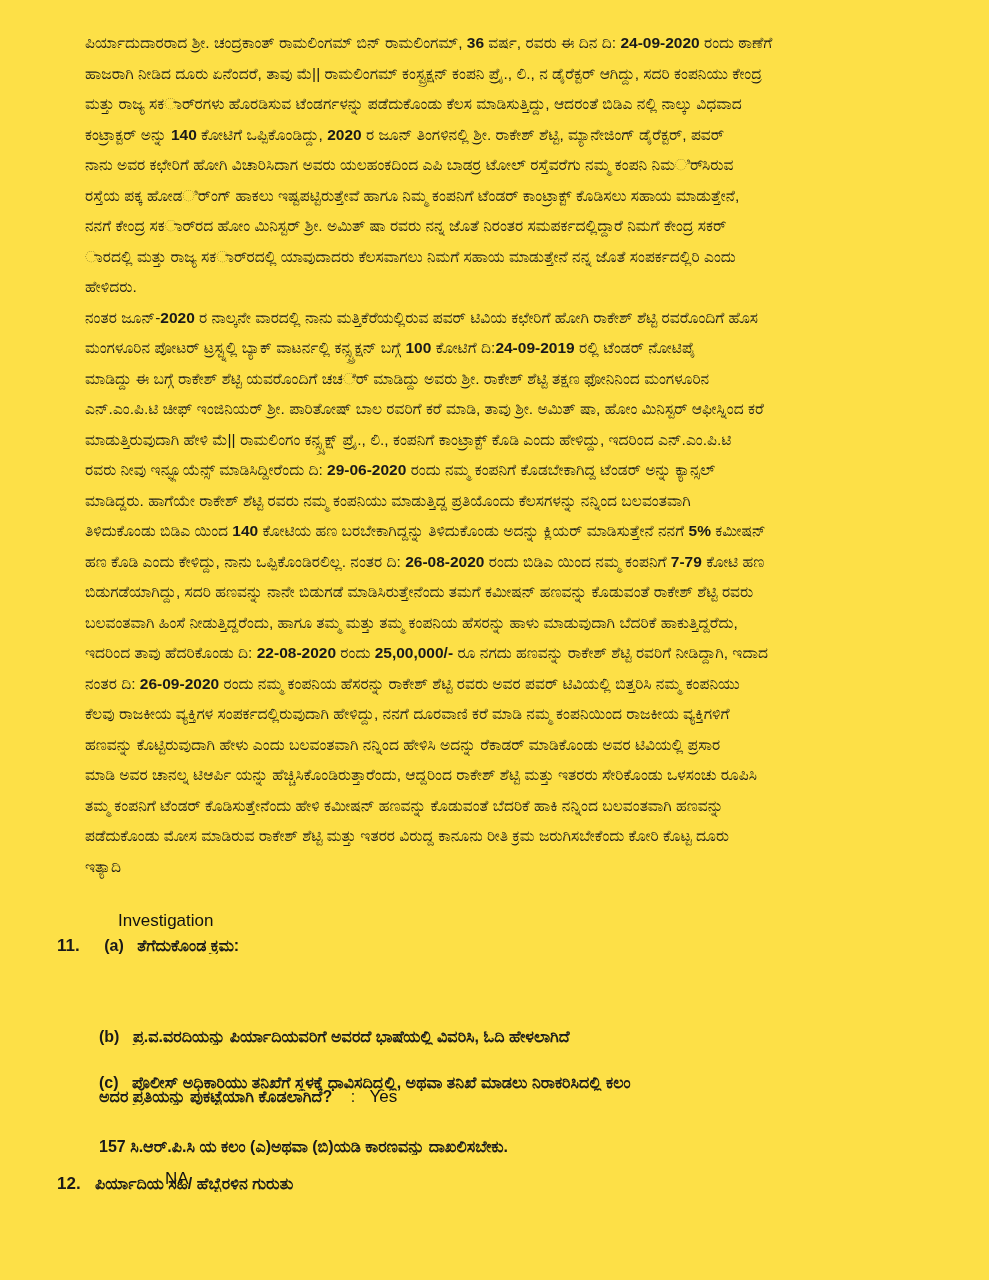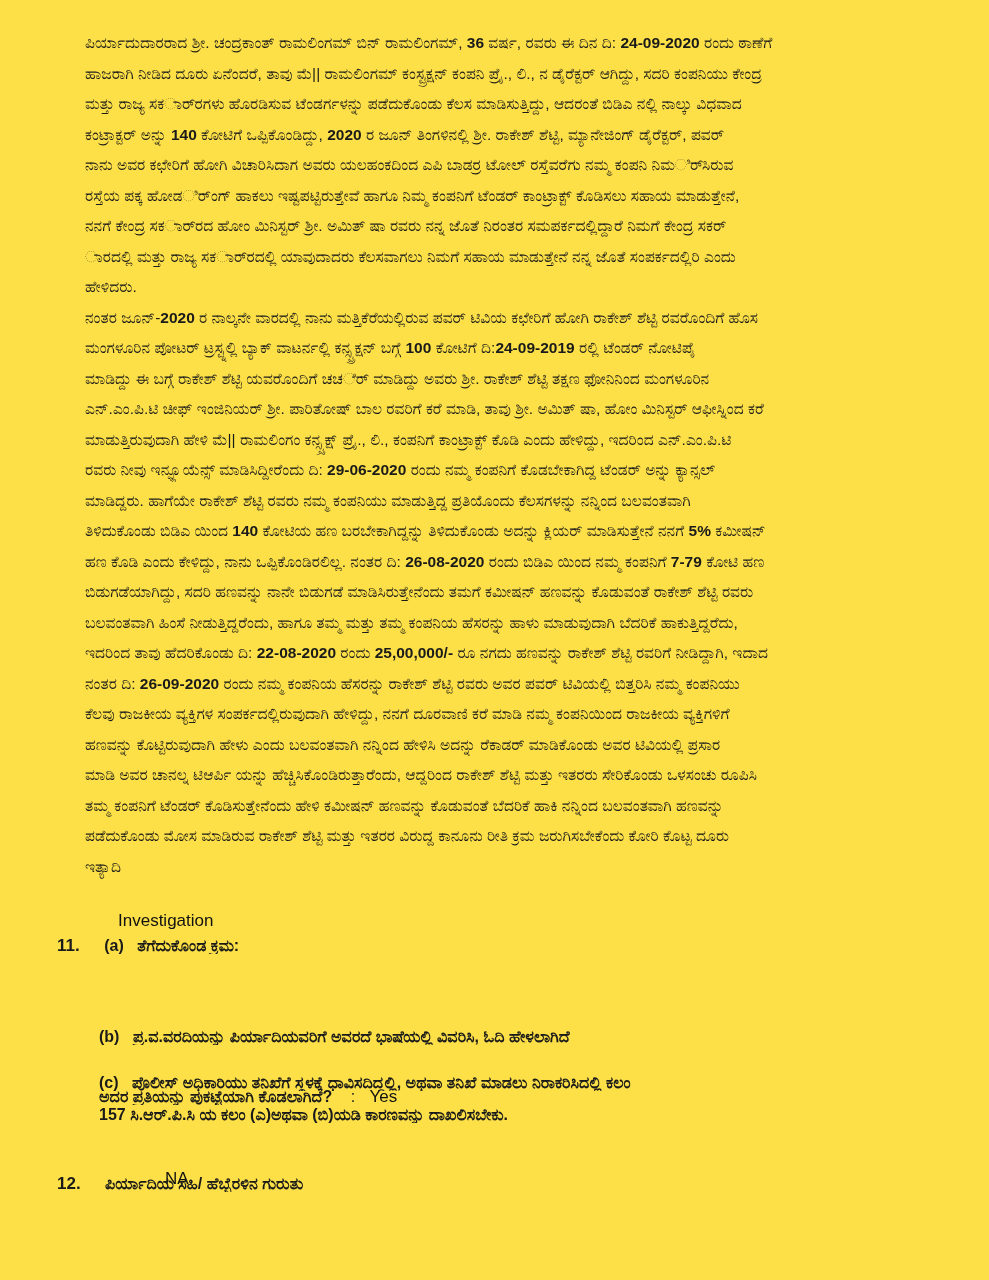--- a/index.html
+++ b/index.html
@@ -91,21 +91,21 @@
   <div class="row" style="left:99px; top:1081px;">
     <span class="kbold">ಅದರ ಪ್ರತಿಯನ್ನು ಪುಕಟ್ಟೆಯಾಗಿ ಕೊಡಲಾಗಿದೆ?</span>
     <span class="sep">:</span>
     <span class="latin">Yes</span>
   </div>
 
   <div class="row" style="left:99px; top:1067px;">
     <span class="sublbl">(c)</span>
     <span class="kbold">ಪೊಲೀಸ್ ಅಧಿಕಾರಿಯು ತನಿಖೆಗೆ ಸ್ಥಳಕ್ಕೆ ಧಾವಿಸದಿದ್ದಲ್ಲಿ, ಅಥವಾ ತನಿಖೆ ಮಾಡಲು ನಿರಾಕರಿಸಿದಲ್ಲಿ ಕಲಂ</span>
   </div>
-  <div class="row kbold" style="left:99px; top:1099px;">157 ಸಿ.ಆರ್.ಪಿ.ಸಿ ಯ ಕಲಂ (ಎ)ಅಥವಾ (ಬಿ)ಯಡಿ ಕಾರಣವನ್ನು ದಾಖಲಿಸಬೇಕು.</div>
+  <div class="row kbold" style="left:99px; top:1131px;">157 ಸಿ.ಆರ್.ಪಿ.ಸಿ ಯ ಕಲಂ (ಎ)ಅಥವಾ (ಬಿ)ಯಡಿ ಕಾರಣವನ್ನು ದಾಖಲಿಸಬೇಕು.</div>
   <div class="row latin" style="left:165px; top:1128px;margin-top:35px;">NA</div>
 
   <div class="row" style="left:57px; top:1168px;">
-    <span class="itemnum" style="margin-right:20px;">12.</span>
+    <span class="itemnum" style="margin-right:10px;">12.</span>
     <span class="kbold">ಪಿರ್ಯಾದಿಯ ಸಹಿ/ ಹೆಬ್ಬೆರಳಿನ ಗುರುತು</span>
   </div>
 
 </div>
 
 </body></html>

